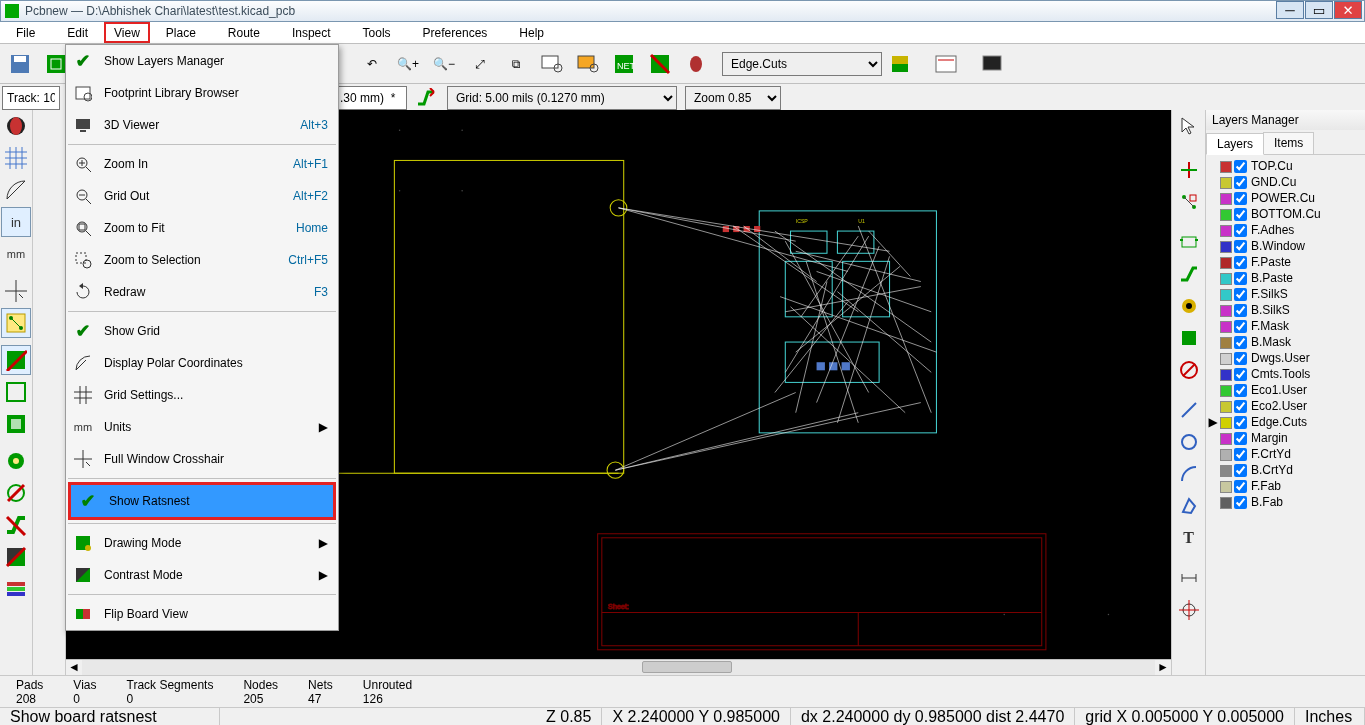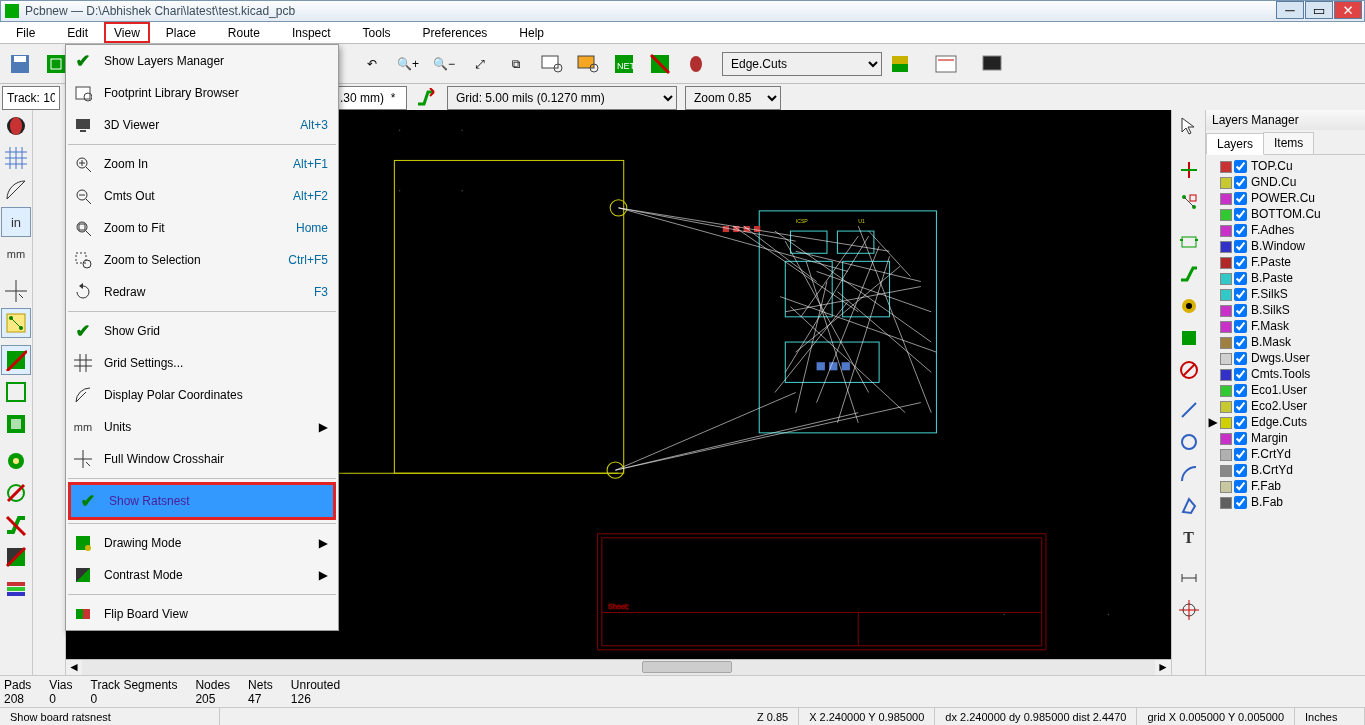--- a/index.html
+++ b/index.html
@@ -57,29 +57,29 @@
   
   .dropdown{position:absolute;top:44px;left:65px;width:274px;background:var(--menu-bg);
             border:1px solid #9B9B9B;box-shadow:2px 3px 6px rgba(0,0,0,0.35);z-index:500}
   .dropdown .row{height:32px;display:flex;align-items:center;padding:0 10px 0 6px;position:relative}
   .dropdown .row .ico{width:22px;height:22px;display:flex;align-items:center;justify-content:center;margin-right:10px}
   .dropdown .row .lbl{flex:1;color:#000}
   .dropdown .row .acc{color:#0369a1}
   .dropdown .row .sub{color:#000;margin-left:6px}
   .dropdown .sep{height:1px;background:#C0C0C0;margin:3px 2px}
   .dropdown .row.highblue{background:var(--highlight-blue);color:#fff}
-  .dropdown .row.highblue .lbl,.dropdown .row.highblue .acc{color:#4c1d95}
+  .dropdown .row.highblue .lbl,.dropdown .row.highblue .acc{color:#000000}
   .dropdown .row.boxred{margin:2px;border:3px solid var(--red-box);height:38px}
   .checkico{color:var(--highlight-green);font-weight:bold;font-size:18px}
   
   .infobar{position:absolute;bottom:18px;left:0;right:0;height:32px;background:#F0F0F0;
            display:flex;border-top:1px solid #C9C9C9;font-size:12px}
-  .infobar .cell{padding:2px 14px 0 4px}
+  .infobar .cell{padding:2px 14px 0 16px}
   .statusbar{position:absolute;bottom:0;left:0;right:0;height:18px;background:#F0F0F0;
-             border-top:1px solid #C9C9C9;display:flex;align-items:center;font-size:11px}
+             border-top:1px solid #C9C9C9;display:flex;align-items:center;font-size:16px}
   .statusbar .seg{padding:0 10px;border-right:1px solid #C9C9C9;height:100%;display:flex;align-items:center}
   .statusbar .spacer{flex:1}
   
   .hscroll{position:absolute;bottom:0;left:0;right:0;height:16px;background:#F0F0F0;border-top:1px solid #C0C0C0;display:flex}
   .hscroll .track{flex:1;position:relative;background:#E8E8E8}
   .hscroll .thumb{position:absolute;top:1px;height:12px;background:#CDCDCD;border:1px solid #A5A5A5;border-radius:2px}
   .ltool-sep{height:5px}
   
   .pcb-rats line{stroke:#EEE;stroke-width:0.6}
   .cursor{position:absolute;pointer-events:none}
@@ -688,21 +688,21 @@
       <span class="acc">Alt+F1</span>
     </div>
     <div class="row">
       <span class="ico">
         <svg width="18" height="18">
           <circle cx="8" cy="8" r="5" fill="none" stroke="#333"></circle>
           <line x1="12" y1="12" x2="17" y2="17" stroke="#333"></line>
           <line x1="5" y1="8" x2="11" y2="8" stroke="#333"></line>
         </svg>
       </span>
-      <span class="lbl">Cmts Out</span>
+      <span class="lbl">Grid Out</span>
       <span class="acc">Alt+F2</span>
     </div>
     <div class="row">
       <span class="ico">
         <svg width="18" height="18">
           <circle cx="8" cy="8" r="5" fill="none" stroke="#333"></circle>
           <line x1="12" y1="12" x2="17" y2="17" stroke="#333"></line>
           <rect x="5" y="5" width="6" height="6" fill="none" stroke="#333"></rect>
         </svg>
       </span>
@@ -728,42 +728,42 @@
       </span>
       <span class="lbl">Redraw</span>
       <span class="acc">F3</span>
     </div>
     <div class="sep"></div>
     <div class="row">
       <span class="ico">
         <span class="checkico">✔</span>
       </span>
       <span class="lbl">Show Grid</span>
+    </div>
+    <div class="row">
+      <span class="ico">
+        <svg width="18" height="18">
+          <path d="M2 16 A14 14 0 0 1 16 2" fill="none" stroke="#333"></path>
+          <line x1="2" y1="16" x2="12" y2="6" stroke="#333"></line>
+        </svg>
+      </span>
+      <span class="lbl">Display Polar Coordinates</span>
     </div>
     <div class="row">
       <span class="ico">
         <svg width="18" height="18">
           <g stroke="#333">
             <line x1="0" y1="6" x2="18" y2="6"></line>
             <line x1="0" y1="12" x2="18" y2="12"></line>
             <line x1="6" y1="0" x2="6" y2="18"></line>
             <line x1="12" y1="0" x2="12" y2="18"></line>
           </g>
         </svg>
       </span>
       <span class="lbl">Grid Settings...</span>
-    </div>
-    <div class="row">
-      <span class="ico">
-        <svg width="18" height="18">
-          <path d="M2 16 A14 14 0 0 1 16 2" fill="none" stroke="#333"></path>
-          <line x1="2" y1="16" x2="12" y2="6" stroke="#333"></line>
-        </svg>
-      </span>
-      <span class="lbl">Display Polar Coordinates</span>
     </div>
     <div class="row">
       <span class="ico">
         <span style="font-size:11px;color:#333">mm</span>
       </span>
       <span class="lbl">Units</span>
       <span class="sub">▶</span>
     </div>
     <div class="row">
       <span class="ico">

